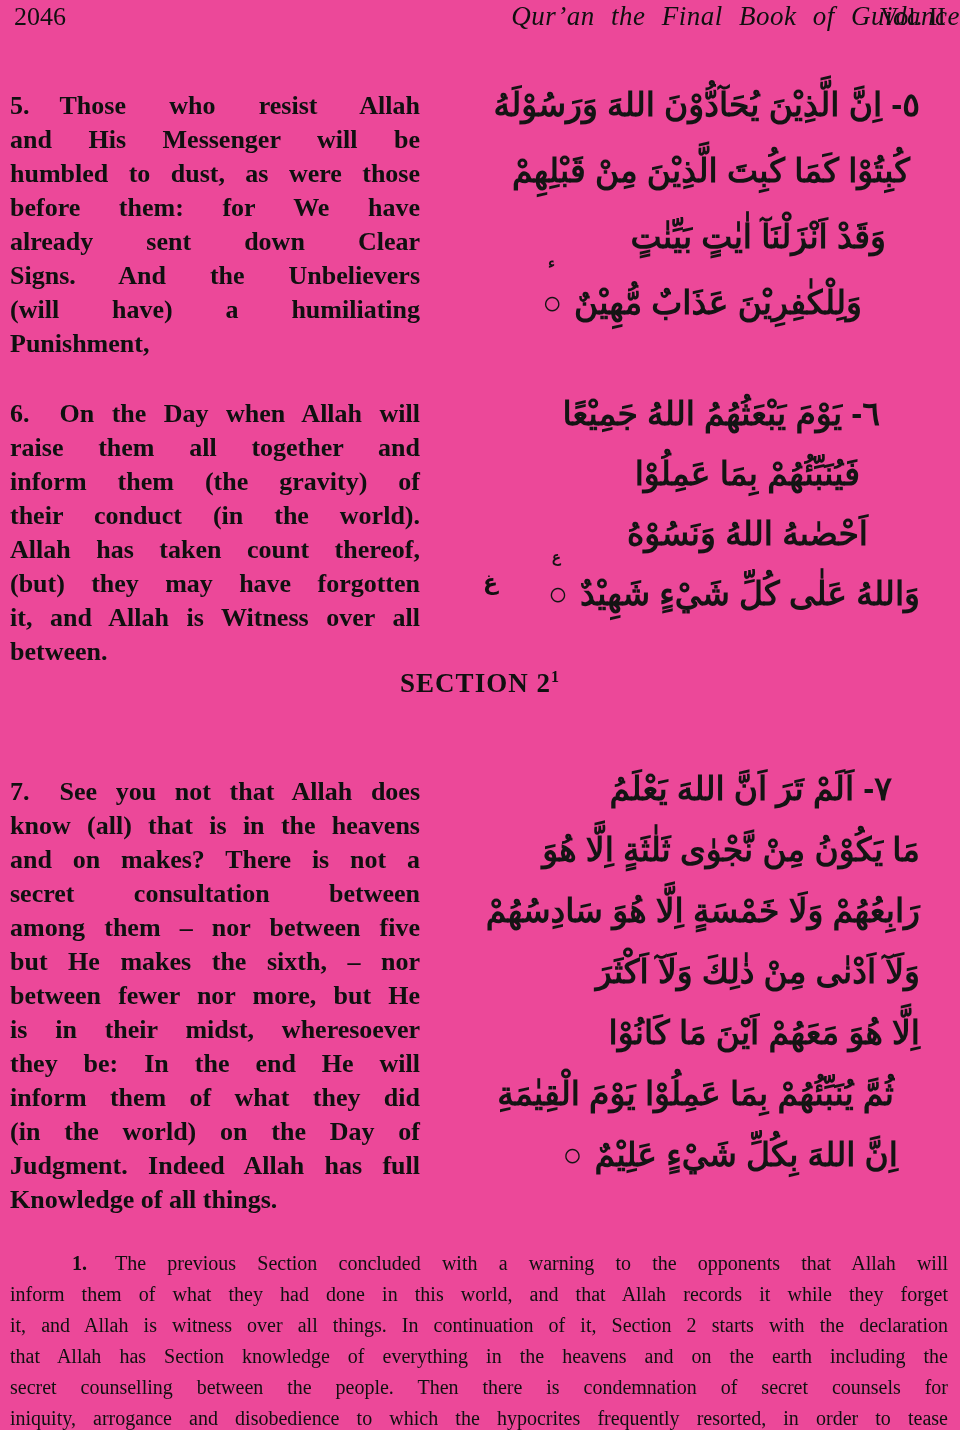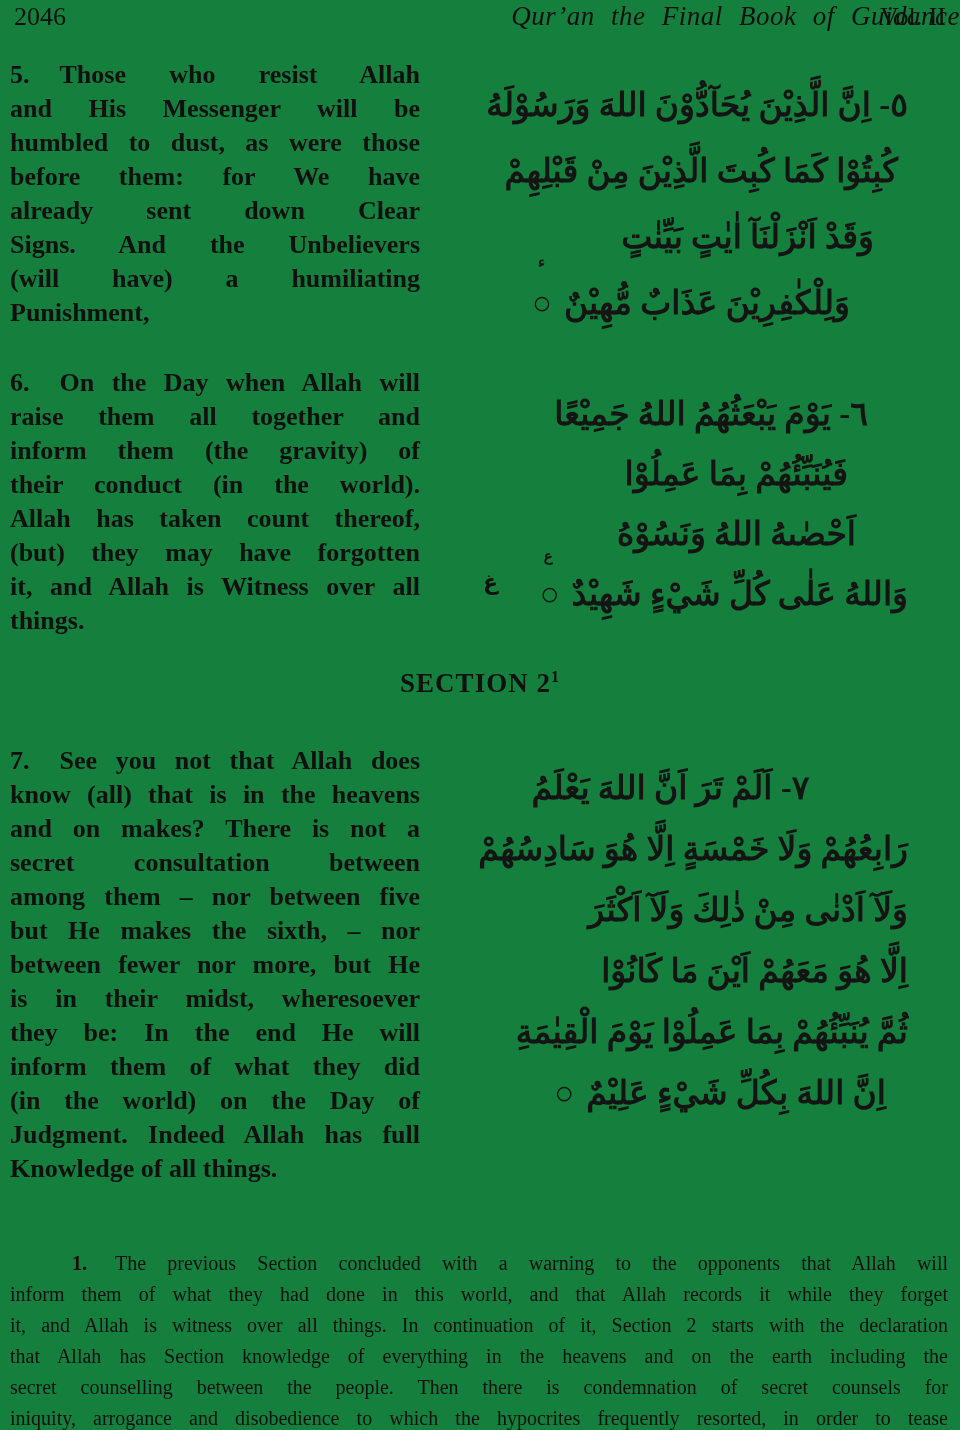--- a/index.html
+++ b/index.html
@@ -1,60 +1,60 @@
 <!DOCTYPE html>
 <html><head>
 <meta charset="utf-8">
 <style>
   html,body { margin:0; padding:0; background:#ffffff; }
   .page {
     position:relative; width:960px; height:1430px; margin:0 auto;
-    background:#15803d; color:#101010; overflow:hidden;
+    background:#ec4899; color:#101010; overflow:hidden;
     font-family:"Liberation Serif", serif;
   }
 
   
   .hdr-pageno { position:absolute; left:14px; top:2px; font-size:26px; }
   .hdr-title  { position:absolute; left:12px; right:0; top:1px; text-align:right;
                 font-style:italic; font-size:27px; word-spacing:9px; letter-spacing:0.5px; }
   .hdr-vol    { position:absolute; right:14px; top:2px; font-size:26px; }
 
   
   .verse-en { position:absolute; left:10px; width:410px;
-              font-weight:bold; font-size:26px; line-height:34px; }
+              font-weight:bold; font-size:26px; line-height:34px;margin-top:31px; }
   #v5en { top:58px; }
   #v6en { top:366px; }
   #v7en { top:744px; }
   .eng-line { text-align:justify; text-align-last:justify; }
   .eng-lines .eng-line:last-child { text-align-last:left; }
   .verse-num { margin-right:30px; }
 
   
   .section-head { position:absolute; top:668px; left:0; right:0; text-align:center;
                   font-weight:bold; font-size:27px; letter-spacing:1px; }
   .section-head sup { font-size:16px; }
 
   
-  .verse-ar { position:absolute; right:52px; width:400px; direction:rtl;
-              font-family:Liberation Serif, serif; font-weight:bold;
+  .verse-ar { position:absolute; right:40px; width:400px; direction:rtl;
+              font-family:Liberation Sans, sans-serif; font-weight:bold;
               font-size:33px; color:#141414; }
   #v5ar { top:72px;  line-height:66px; }
   #v6ar { top:384px; line-height:60px; }
   #v7ar { top:758px; line-height:61px; }
   .ar-line { text-align:right; white-space:nowrap; }
   .ar-last { text-align:right; white-space:nowrap; }
 
   
   #v5ar .ar-lines .ar-line:nth-child(2) { margin-right:10px; }
   #v5ar .ar-lines .ar-line:nth-child(3) { margin-right:34px; }
   #v5ar .ar-last { margin-right:58px; }
   #v6ar .ar-lines .ar-line:nth-child(1) { margin-right:40px; }
   #v6ar .ar-lines .ar-line:nth-child(2) { margin-right:60px; }
   #v6ar .ar-lines .ar-line:nth-child(3) { margin-right:52px; }
-  #v7ar .ar-lines .ar-line:nth-child(1) { margin-right:75px;text-align:center; }
+  #v7ar .ar-lines .ar-line:nth-child(1) { margin-right:28px; }
   #v7ar .ar-lines .ar-line:nth-child(6) { margin-right:26px; }
   #v7ar .ar-last { margin-right:22px; }
 
   .ayah-marker { position:relative; display:inline-block; margin-right:12px; }
   .ayah-sup    { position:absolute; top:-15px; right:7px; font-size:15px; line-height:1; }
   .ruku-margin-marker { position:absolute; left:483px; top:570px;
               font-family:"DejaVu Sans", sans-serif; font-weight:bold; font-size:22px; }
 
   
   .footnote { position:absolute; top:1248px; left:10px; width:938px;
@@ -104,21 +104,21 @@
     <div class="eng-line">
       <span class="verse-num">6.</span><span>On the Day when Allah will</span>
     </div>
     <div class="eng-lines">
         <div class="eng-line">raise them all together and</div>
         <div class="eng-line">inform them (the gravity) of</div>
         <div class="eng-line">their conduct (in the world).</div>
         <div class="eng-line">Allah has taken count thereof,</div>
         <div class="eng-line">(but) they may have forgotten</div>
         <div class="eng-line">it, and Allah is Witness over all</div>
-        <div class="eng-line">things.</div>
+        <div class="eng-line">between.</div>
       </div>
   </div>
 
   <div class="verse-ar" id="v6ar">
     <div class="ar-lines">
         <div class="ar-line">٦- يَوْمَ يَبْعَثُهُمُ اللهُ جَمِيْعًا</div>
         <div class="ar-line">فَيُنَبِّئُهُمْ بِمَا عَمِلُوْا</div>
         <div class="ar-line">اَحْصٰىهُ اللهُ وَنَسُوْهُ</div>
       </div>
     <div class="ar-last">
@@ -148,20 +148,21 @@
         <div class="eng-line">inform them of what they did</div>
         <div class="eng-line">(in the world) on the Day of</div>
         <div class="eng-line">Judgment. Indeed Allah has full</div>
         <div class="eng-line">Knowledge of all things.</div>
       </div>
   </div>
 
   <div class="verse-ar" id="v7ar">
     <div class="ar-lines">
         <div class="ar-line">٧- اَلَمْ تَرَ اَنَّ اللهَ يَعْلَمُ</div>
+        <div class="ar-line">مَا يَكُوْنُ مِنْ نَّجْوٰى ثَلٰثَةٍ اِلَّا هُوَ</div>
         <div class="ar-line">رَابِعُهُمْ وَلَا خَمْسَةٍ اِلَّا هُوَ سَادِسُهُمْ</div>
         <div class="ar-line">وَلَآ اَدْنٰى مِنْ ذٰلِكَ وَلَآ اَكْثَرَ</div>
         <div class="ar-line">اِلَّا هُوَ مَعَهُمْ اَيْنَ مَا كَانُوْا</div>
         <div class="ar-line">ثُمَّ يُنَبِّئُهُمْ بِمَا عَمِلُوْا يَوْمَ الْقِيٰمَةِ</div>
       </div>
     <div class="ar-last">
       <span>اِنَّ اللهَ بِكُلِّ شَيْءٍ عَلِيْمٌ</span><span class="ayah-marker"><span class="ayah-sup"></span><span>○</span></span>
     </div>
   </div>
 

